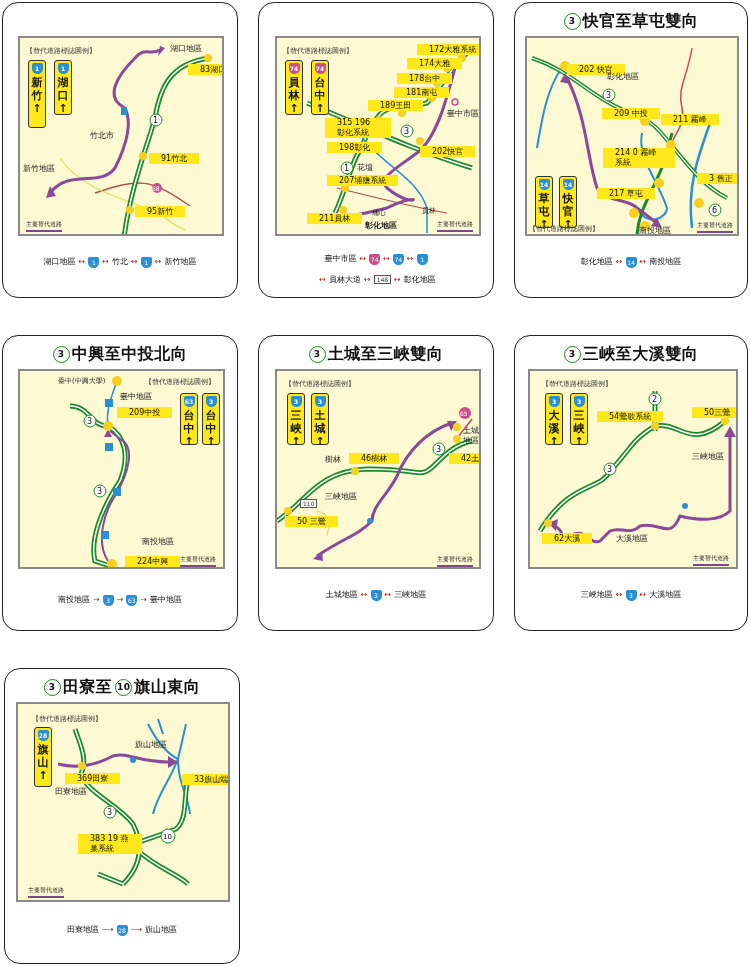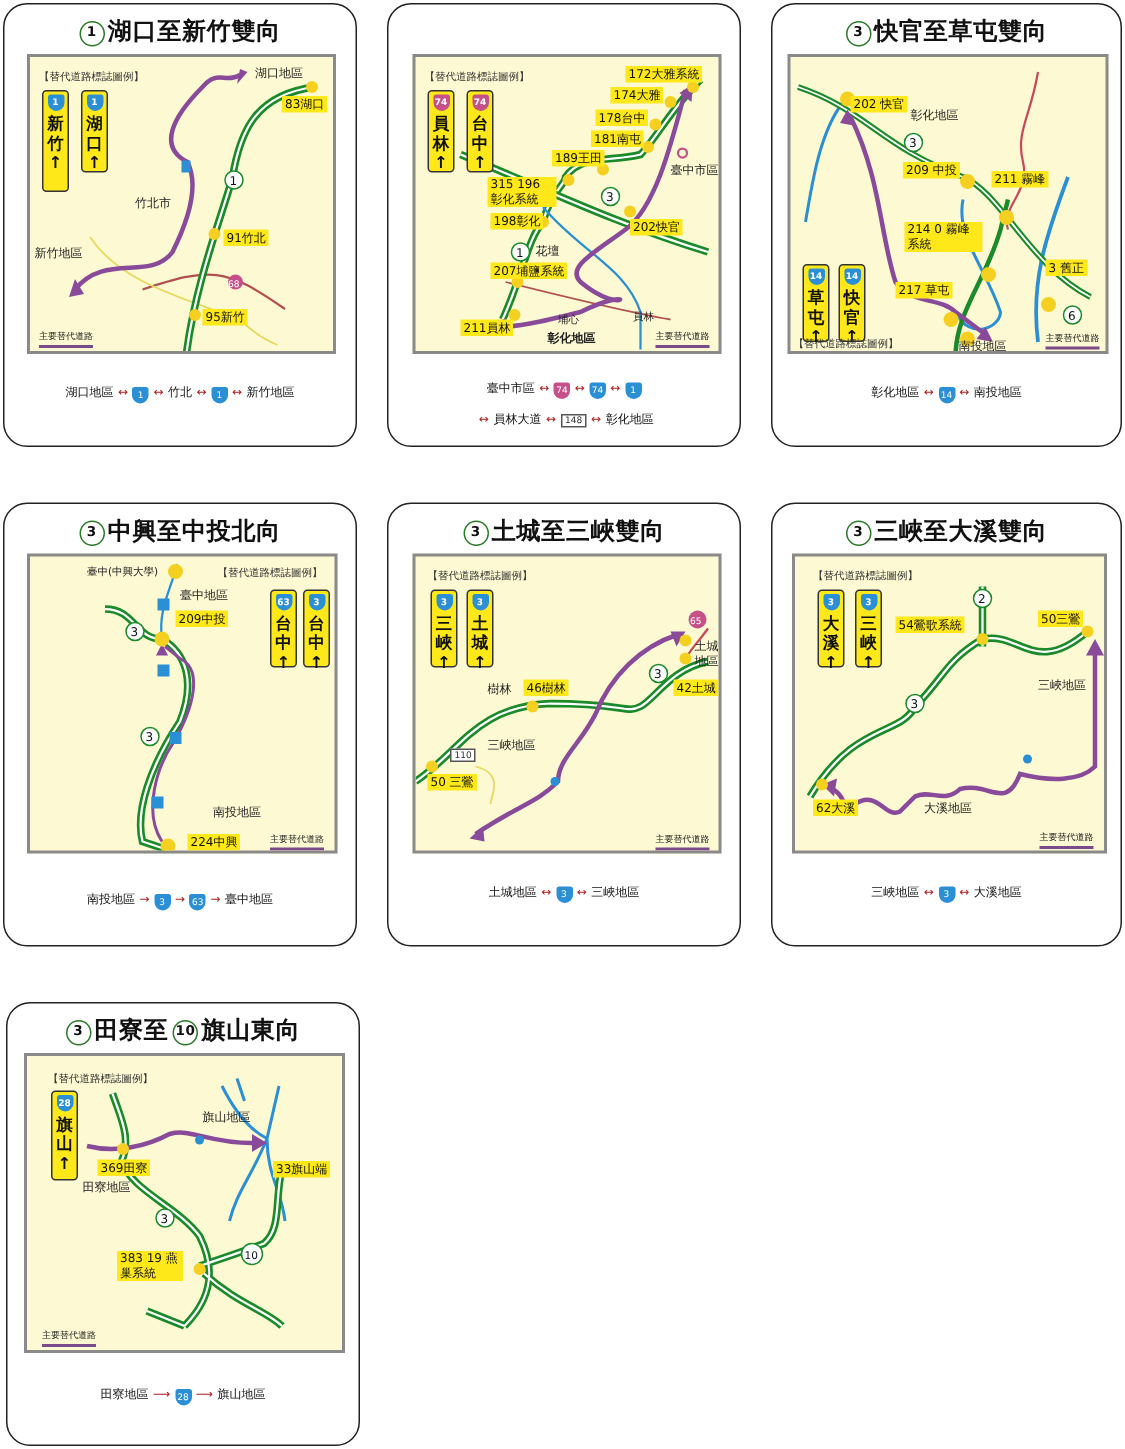--- a/index.html
+++ b/index.html
@@ -7,34 +7,33 @@
   .card{position:absolute;border:1.5px solid #222;border-radius:16px;background:#fff;box-sizing:border-box;}
   .card-title{position:absolute;left:0;right:0;top:8px;text-align:center;font-size:16px;font-weight:bold;color:#111;letter-spacing:0.5px;white-space:nowrap;}
   .flower{display:inline-block;width:15px;height:15px;border:1.5px solid #2a7a2a;border-radius:50%;font-size:9px;line-height:15px;text-align:center;color:#111;background:#fff;vertical-align:2px;margin-right:2px;font-weight:bold;}
   .map{position:absolute;background:#fdf9d2;border:2px solid #8a8a8a;box-sizing:border-box;overflow:hidden;}
   .map svg{position:absolute;left:0;top:0;}
   .legend-title{position:absolute;font-size:7px;color:#333;white-space:nowrap;}
   .sign{position:absolute;width:18px;background:#ffe81a;border:1.5px solid #333;border-radius:3px;box-sizing:border-box;text-align:center;font-size:11px;font-weight:bold;color:#111;line-height:13px;padding-top:2px;}
   .sign .sh{display:block;margin:0 auto 2px;width:11px;height:11px;border-radius:2px 2px 6px 6px;font-size:6px;line-height:11px;color:#fff;}
   .sign .arrow{display:block;}
   .lbl{position:absolute;font-size:8px;color:#222;white-space:nowrap;}
-  .ex{position:absolute;font-size:8px;color:#111;background:#ffe81a;padding:0 2px;white-space:nowrap;}
+  .ex{position:absolute;font-size:8px;color:#111;background:#ffe81a;padding:0 12px;white-space:nowrap;}
   .main-legend{position:absolute;font-size:6px;color:#222;white-space:nowrap;border-bottom:2px solid #7a4a8a;padding-bottom:1px;}
   .footer{position:absolute;left:0;right:0;text-align:center;font-size:8px;color:#111;white-space:nowrap;}
   .footer .arr{color:#b02020;margin:0 3px;}
   .footer .shield{display:inline-block;width:11px;height:11px;border-radius:2px 2px 6px 6px;color:#fff;font-size:6px;line-height:11px;text-align:center;vertical-align:-1px;}
   .s-blue{background:#2a8fd4;}
   .s-pink{background:#c8508a;}
   .s-box{display:inline-block;border:1px solid #555;font-size:6px;padding:0 2px;background:#fff;color:#333;}
 </style>
 </head>
 <body>
 
 <div class="card" style="left:2px;top:2px;width:236px;height:296px;">
-  <div class="card-title"><span class="flower">1</span><span>湖口至新竹雙向</span></div>
   <div class="map" style="left:15px;top:33px;width:206px;height:200px;">
     <svg width="206" height="200">
       <path d="M75,155 C120,140 130,140 170,168" stroke="#b05050" stroke-width="1.5" fill="none"></path>
       <path d="M40,120 C60,150 100,160 140,175 C150,185 160,190 165,192" stroke="#e8d860" stroke-width="1.2" fill="none"></path>
       <path d="M104,200 C110,150 130,100 135,80 C140,50 150,25 190,20" stroke="#1a8a2a" stroke-width="5" fill="none"></path>
       <path d="M104,200 C110,150 130,100 135,80 C140,50 150,25 190,20" stroke="#fff" stroke-width="1.5" fill="none"></path>
       <path d="M140,12 C130,18 125,8 115,20 C95,40 85,60 105,70 C115,90 100,120 95,130 C80,150 50,130 30,155" stroke="#8a4a9a" stroke-width="3" fill="none"></path>
       <polygon points="145,10 138,18 140,8" fill="#8a4a9a"></polygon>
       <polygon points="26,160 30,148 36,158" fill="#8a4a9a"></polygon>
       <circle cx="188" cy="20" r="4" fill="#f5d020"></circle>

